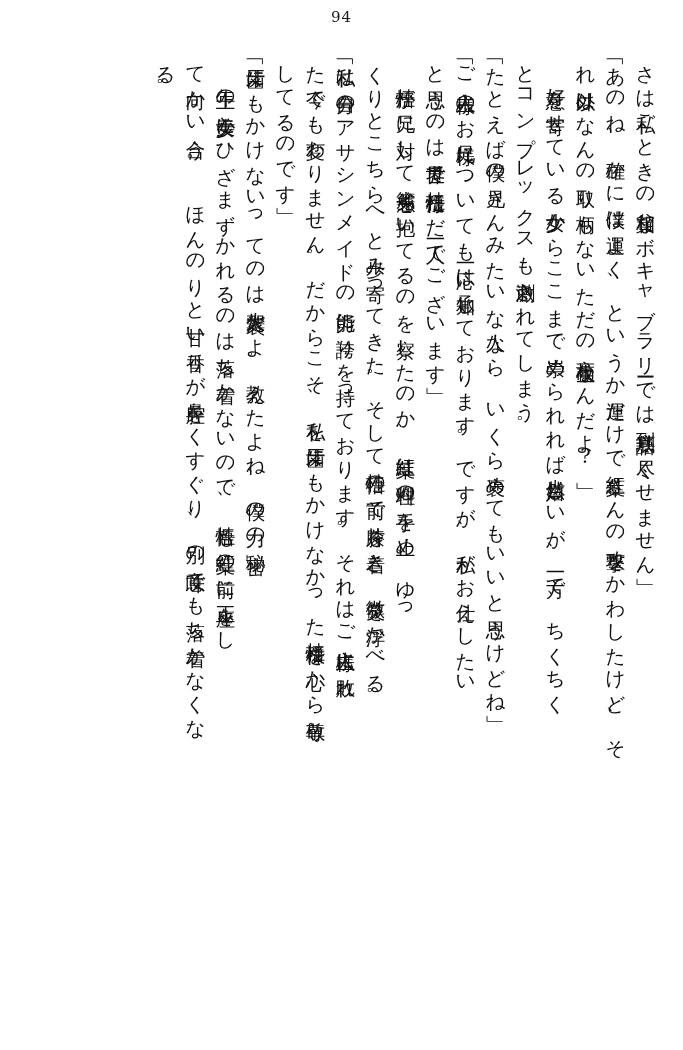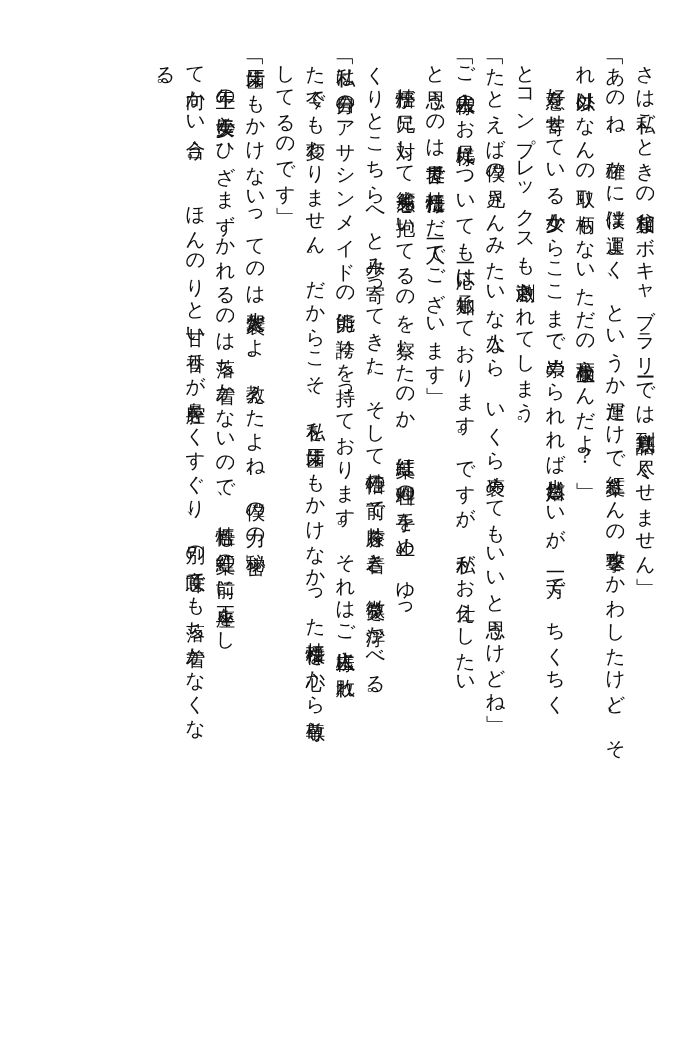--- a/index.html
+++ b/index.html
@@ -56,20 +56,21 @@
     white-space: pre;
     color: #111111;
     font-family: "DejaVu Serif", "Liberation Serif", serif;
     font-weight: 500;
   }
 </style>
 </head>
 <body>
 
 <div class="page">
+  <div class="page-number">94</div>
   <div class="text-area">
     <div class="vline">さは私ごときの貧相なボキャブラリーでは到底語り尽くせません」</div>
     <div class="vline">「あのね、確かに僕は運よく、というか運だけで紅葉さんの攻撃をかわしたけど、そ</div>
     <div class="vline">れ以外はなんの取り柄もないただの高校生なんだよ?」</div>
     <div class="vline">　好意を寄せている少女からここまで崇められれば当然嬉しいが、一方で、ちくちく</div>
     <div class="vline">とコンプレックスも刺激されてしまう。</div>
     <div class="vline">「たとえば僕の兄さんみたいな人なら、いくら褒めてもいいと思うけどね」</div>
     <div class="vline">「ご主人様のお兄様についても一応は承知しております。ですが、私がお仕えしたい</div>
     <div class="vline">と思うのは世界で桂悟様ただ一人でございます」</div>
     <div class="vline">　桂悟が兄に対して劣等感を抱いてるのを察したのか、紅葉は料理の手を止め、ゆっ</div>

